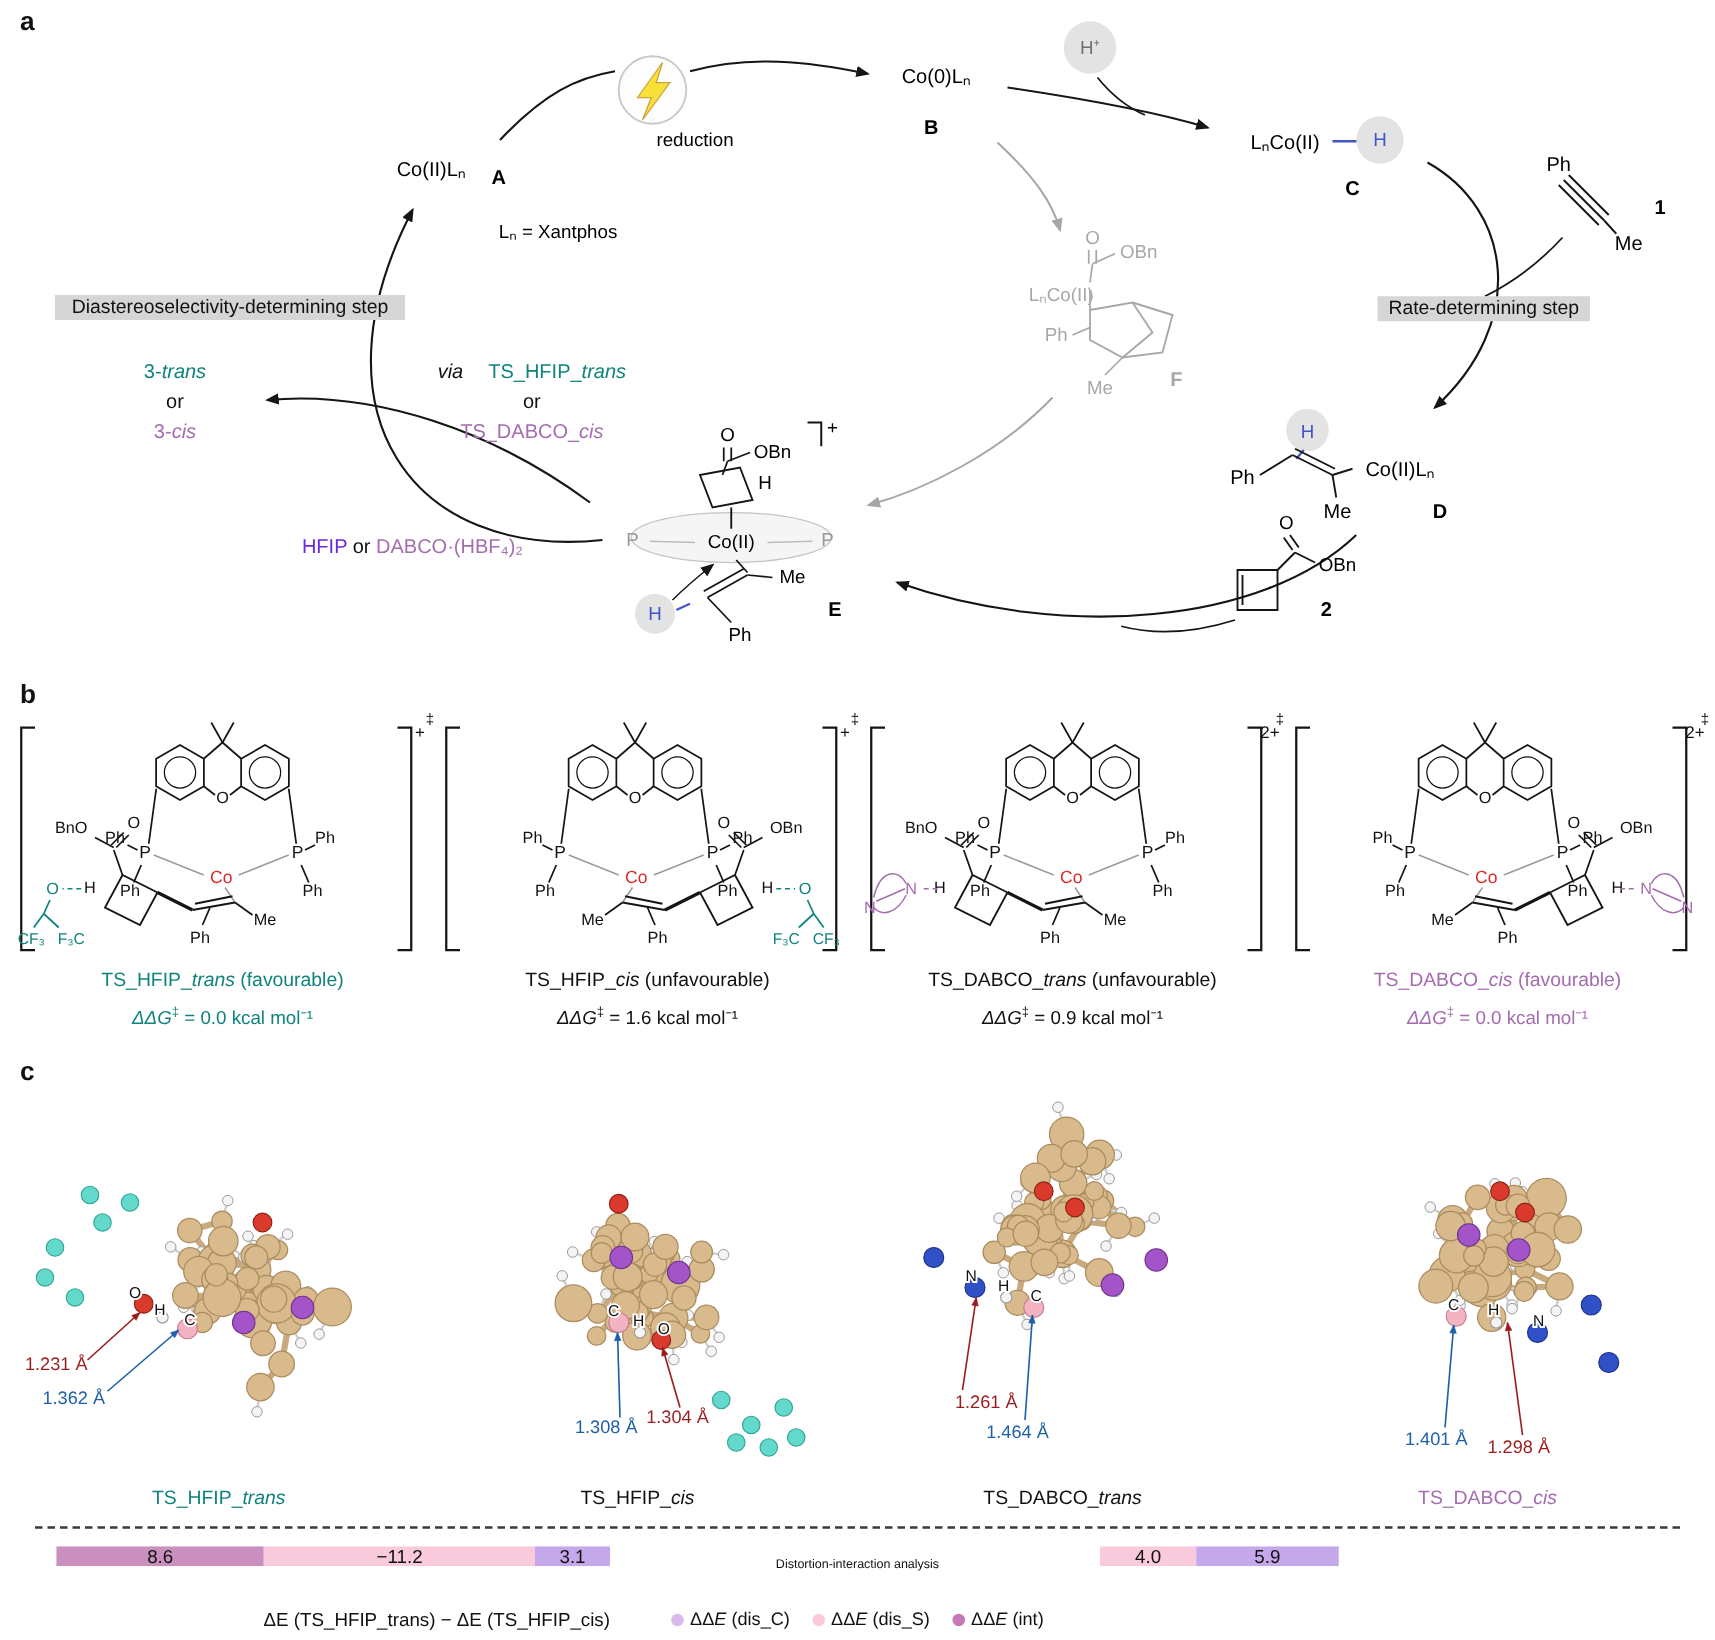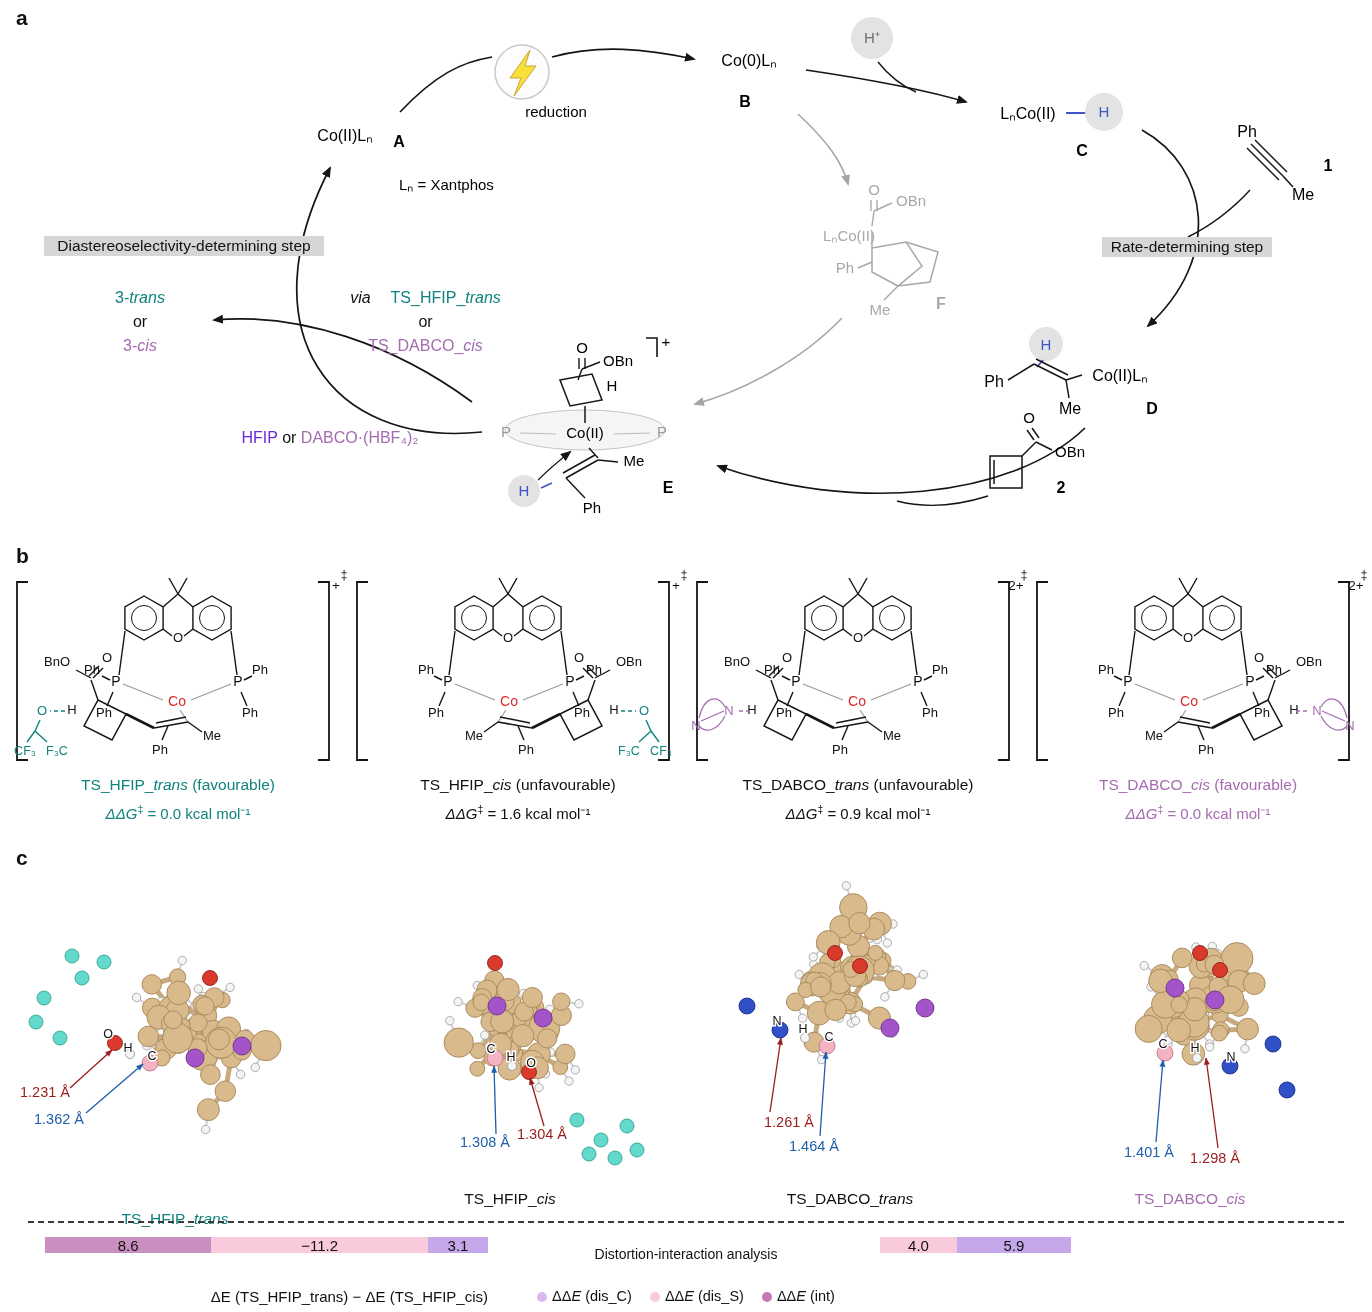--- a/index.html
+++ b/index.html
@@ -9,21 +9,21 @@
   .step-box{position:absolute;height:20px;background:#d6d6d6;display:flex;align-items:center;justify-content:center;font-size:15.5px}
   .txt-col{position:absolute;text-align:center;font-size:16px;line-height:24px}
   svg{position:absolute}
   svg text{font-family:"Liberation Sans",sans-serif}
   .ts-caption{position:absolute;text-align:center;font-size:15.5px}
   .ts-energy{position:absolute;text-align:center;font-size:15px}
   .c-name{position:absolute;text-align:center;font-size:15.5px}
   .bar{position:absolute;height:16px;display:flex;overflow:hidden}
   .bar-seg{height:100%;display:flex;align-items:center;justify-content:center;font-size:15px;color:#111}
   .bar-caption{position:absolute;text-align:right;font-size:15px}
-  .analysis-title{position:absolute;text-align:center;font-size:14px}
+  .analysis-title{position:absolute;text-align:center;font-size:10px}
   .legend{position:absolute;display:flex;gap:18px;justify-content:center;align-items:center;font-size:14.5px}
   .legend .dot{width:10px;height:10px;border-radius:50%;display:inline-block;margin-right:5px;vertical-align:middle}
   .ann{position:absolute;font-size:14.5px;white-space:nowrap}
   .divider{position:absolute;border-top:2px dashed #3a3a3a}
   i,.it{font-style:italic}
   sup{font-size:0.7em}
 </style>
 </head>
 <body>
 
@@ -1080,21 +1080,21 @@
 
   <span class="ann" style="left: 20px; top: 1084px; color: rgb(155, 28, 28);">1.231 Å</span>
   <span class="ann" style="left: 34px; top: 1111px; color: rgb(30, 95, 169);">1.362 Å</span>
   <span class="ann" style="left: 460px; top: 1134px; color: rgb(30, 95, 169);">1.308 Å</span>
   <span class="ann" style="left: 517px; top: 1126px; color: rgb(155, 28, 28);">1.304 Å</span>
   <span class="ann" style="left: 736px; top: 1114px; color: rgb(155, 28, 28); margin-left: 28px;">1.261 Å</span>
   <span class="ann" style="left: 789px; top: 1138px; color: rgb(30, 95, 169);">1.464 Å</span>
   <span class="ann" style="left: 1124px; top: 1144px; color: rgb(30, 95, 169);">1.401 Å</span>
   <span class="ann" style="left: 1190px; top: 1150px; color: rgb(155, 28, 28);">1.298 Å</span>
 
-  <div class="c-name" style="left: 10px; top: 1190px; width: 330px; color: rgb(16, 131, 126); margin-top: 20px;"><span>TS_HFIP_</span><i>trans</i></div>
+  <div class="c-name" style="left: 10px; top: 1190px; width: 330px; color: rgb(16, 131, 126);"><span>TS_HFIP_</span><i>trans</i></div>
   <div class="c-name" style="left: 345px; top: 1190px; width: 330px; color: rgb(17, 17, 17);"><span>TS_HFIP_</span><i>cis</i></div>
   <div class="c-name" style="left: 685px; top: 1190px; width: 330px; color: rgb(17, 17, 17);"><span>TS_DABCO_</span><i>trans</i></div>
   <div class="c-name" style="left: 1025px; top: 1190px; width: 330px; color: rgb(165, 108, 176);"><span>TS_DABCO_</span><i>cis</i></div>
 
   <div class="divider" style="left:28px;top:1221px;width:1316px"></div>
   <div class="bar" id="bar-0" style="left:45px;top:1237px;width:443px">
       <div class="bar-seg" style="width: 37.5546%; background: rgb(201, 144, 191);">8.6</div>
       <div class="bar-seg" style="width: 48.9083%; background: rgb(249, 201, 220);">−11.2</div>
       <div class="bar-seg" style="width: 13.5371%; background: rgb(197, 168, 233);">3.1</div>
     </div>

